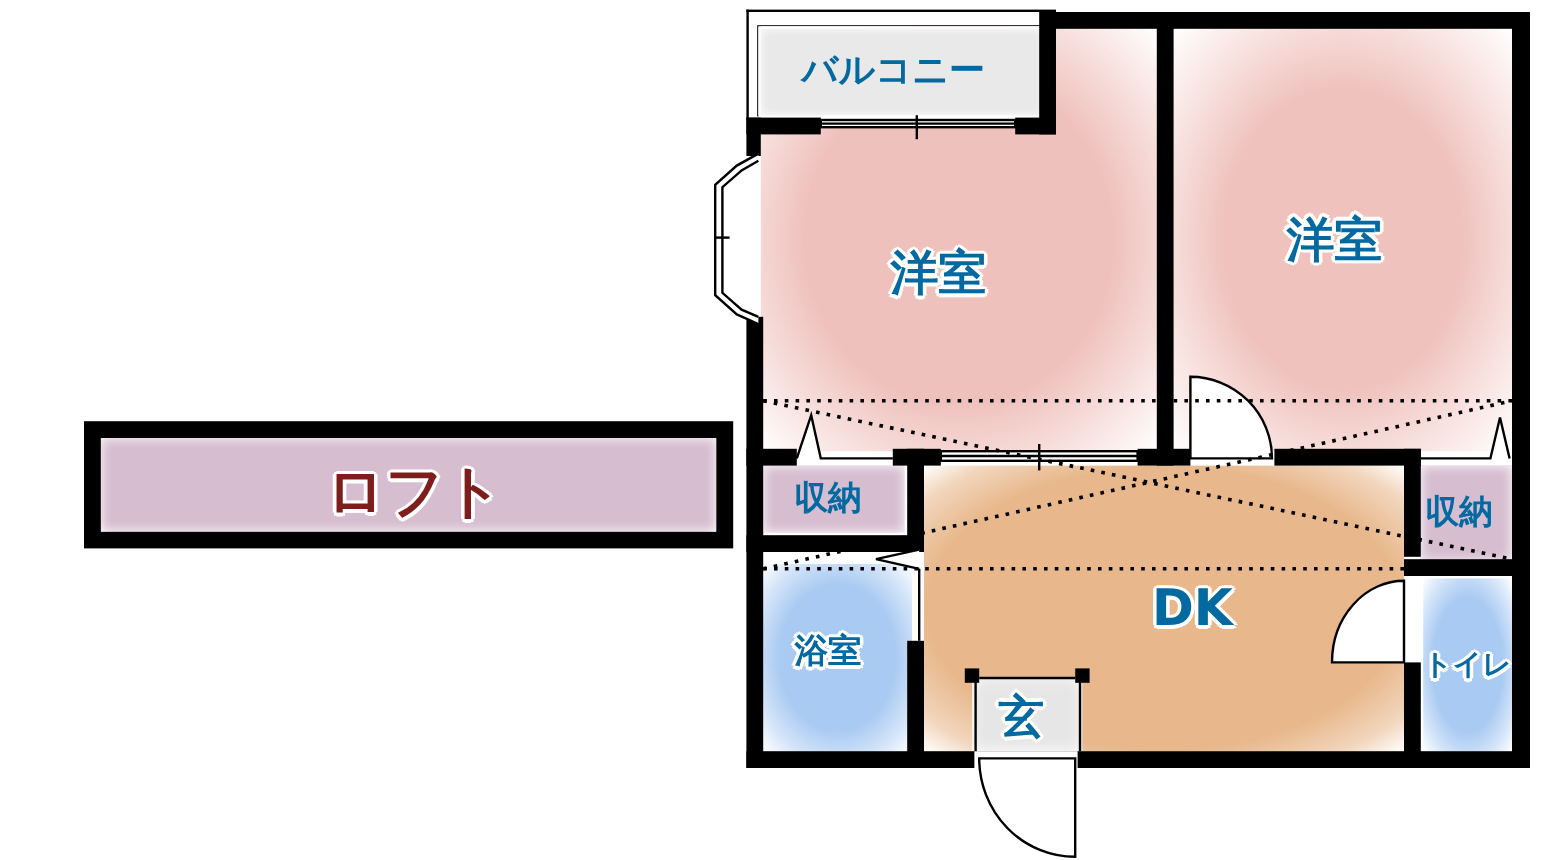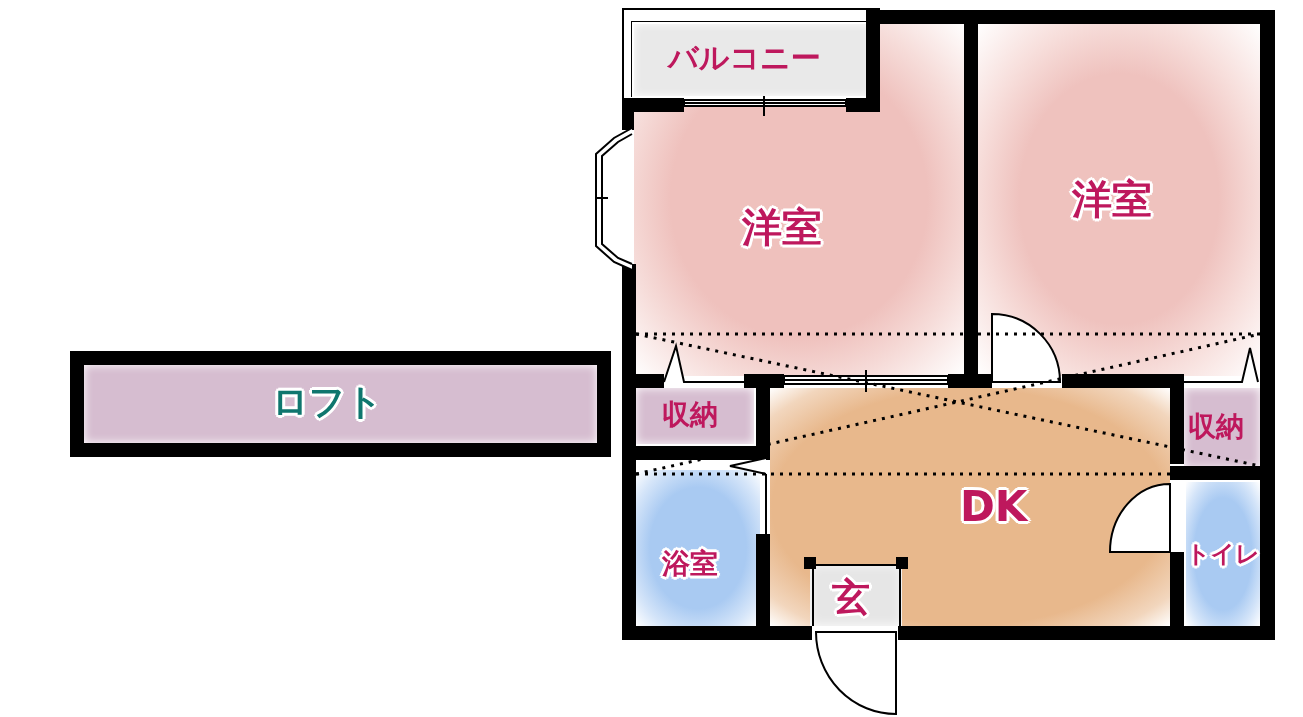--- a/index.html
+++ b/index.html
@@ -1,38 +1,38 @@
 <!DOCTYPE html>
 <html><head>
 <meta charset="utf-8">
 <style>
   html, body { margin:0; padding:0; background:#ffffff; }
   body { width:1303px; height:717px; position:relative; overflow:hidden;
          font-family:"DejaVu Sans", "Liberation Sans", sans-serif; }
   .abs { position:absolute; box-sizing:border-box; }
   .wall { position:absolute; background:#000; }
   .room { position:absolute; box-sizing:border-box; }
-  .label { position:absolute; font-weight:bold; color:#be185d; white-space:nowrap;
+  .label { position:absolute; font-weight:bold; color:#0369a1; white-space:nowrap;
            text-shadow: -2px -2px 0 #fff, 2px -2px 0 #fff, -2px 2px 0 #fff, 2px 2px 0 #fff,
                         0 -3px 0 #fff, 0 3px 0 #fff, -3px 0 0 #fff, 3px 0 0 #fff; }
   .pink { background: radial-gradient(ellipse at center, #efc1bd 0%, #efc1bd 55%, #f6dcd9 75%, #ffffff 100%); }
   .pink2 { background: radial-gradient(ellipse at center, #efc2be 0%, #efc2be 50%, #f7dedb 72%, #ffffff 100%); }
   .orange { background: radial-gradient(ellipse at center, #e8b88c 0%, #e8b88c 70%, #f2d6bd 88%, #ffffff 100%); }
   .blue { background: radial-gradient(ellipse at center, #a9caf2 0%, #a9caf2 55%, #d5e5f9 80%, #ffffff 100%); }
   .mauve { background: linear-gradient(#d6bdd0, #d6bdd0); box-shadow: inset 0 0 10px #fff; }
   .grey { background:#e9e9e9; box-shadow: inset 0 0 8px #fff; }
   svg { position:absolute; left:0; top:0; }
 </style>
 </head>
 <body>
 
 <div class="abs" style="left:70px; top:351px; width:541px; height:106px; background:#000;">
   <div class="abs mauve" style="left:14px; top:14px; width:513px; height:78px; background:#d6bdd0;"></div>
 </div>
-<div class="label" style="left:272px; top:378px; font-size:36px; color:#0f766e;">ロフト</div>
+<div class="label" style="left:272px; top:378px; font-size:48px; color:#7f1d1d;">ロフト</div>
 
 <div class="room grey" style="left:632px; top:22px; width:238px; height:74px; border:2px solid #fff; outline:1px solid #000;"></div>
 
 <div class="room pink" style="left:634px; top:22px; width:330px; height:354px;"></div>
 
 <div class="room" style="left:632px; top:22px; width:246px; height:82px; background:#fff;"></div>
 <div class="room grey" style="left:634px; top:24px; width:236px; height:72px; background:#e9e9e9;"></div>
 
 <div class="room pink2" style="left:978px; top:22px; width:282px; height:354px;"></div>
 
@@ -116,15 +116,15 @@
     <line x1="636" y1="474" x2="1260" y2="334"></line>
   </g>
 </svg>
 
 <div class="label" style="left:668px; top:38px; font-size:30px; text-shadow:none;">バルコニー</div>
 <div class="label" style="left:742px; top:200px; font-size:40px;">洋室</div>
 <div class="label" style="left:1072px; top:172px; font-size:40px;">洋室</div>
 <div class="label" style="left:662px; top:396px; font-size:28px; text-shadow:none;">収納</div>
 <div class="label" style="left:1188px; top:408px; font-size:28px; text-shadow:none;">収納</div>
 <div class="label" style="left:960px; top:482px; font-size:42px;">DK</div>
-<div class="label" style="left:662px; top:524px; font-size:28px;margin-top:21px;">浴室</div>
+<div class="label" style="left:662px; top:524px; font-size:28px;">浴室</div>
 <div class="label" style="left:1186px; top:538px; font-size:24px;">トイレ</div>
 <div class="label" style="left:832px; top:572px; font-size:38px;">玄</div>
 
 </body></html>

